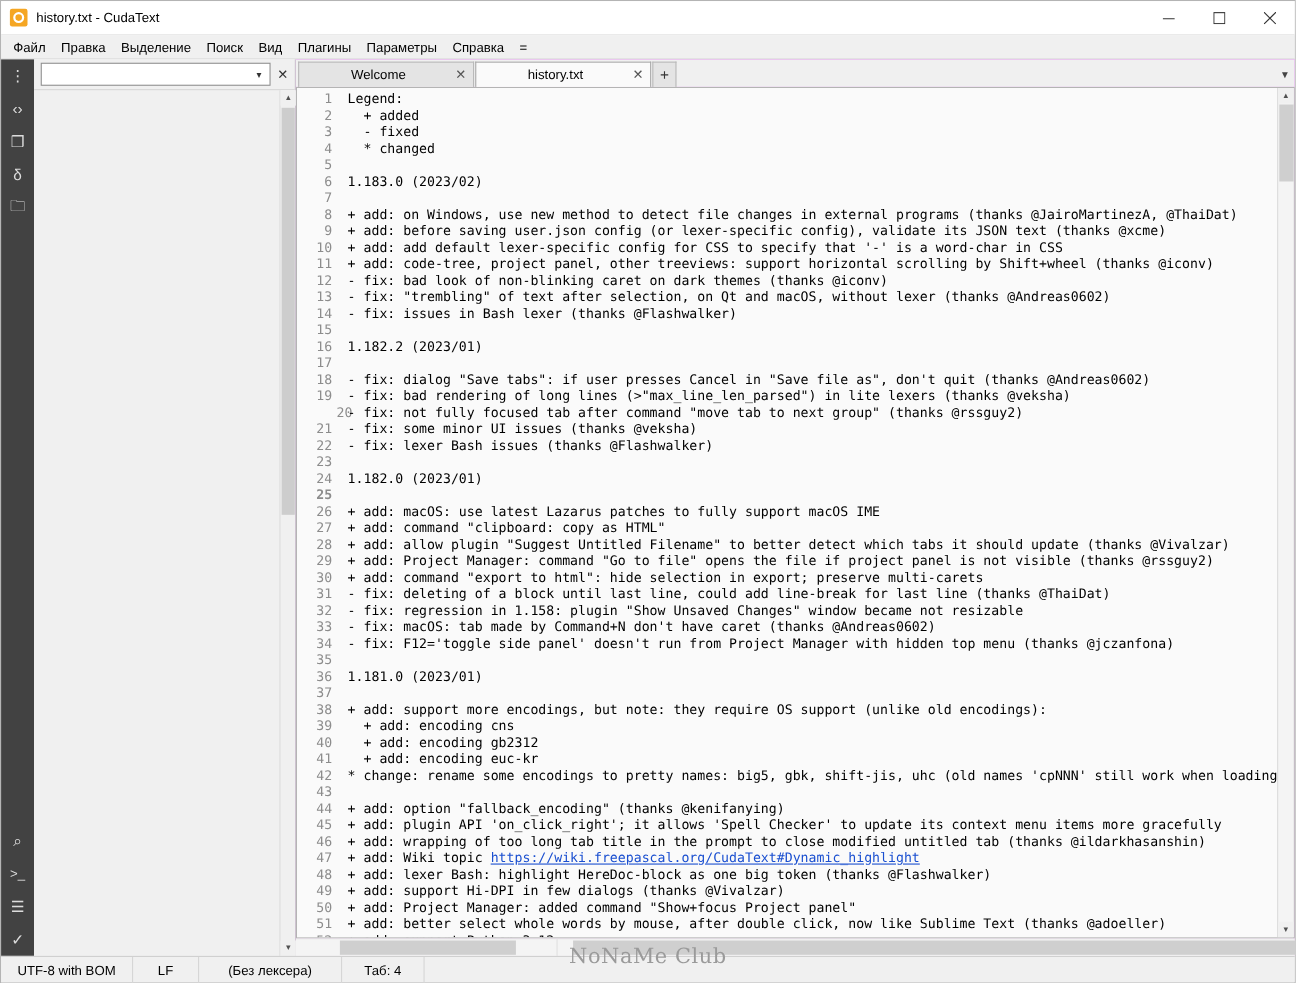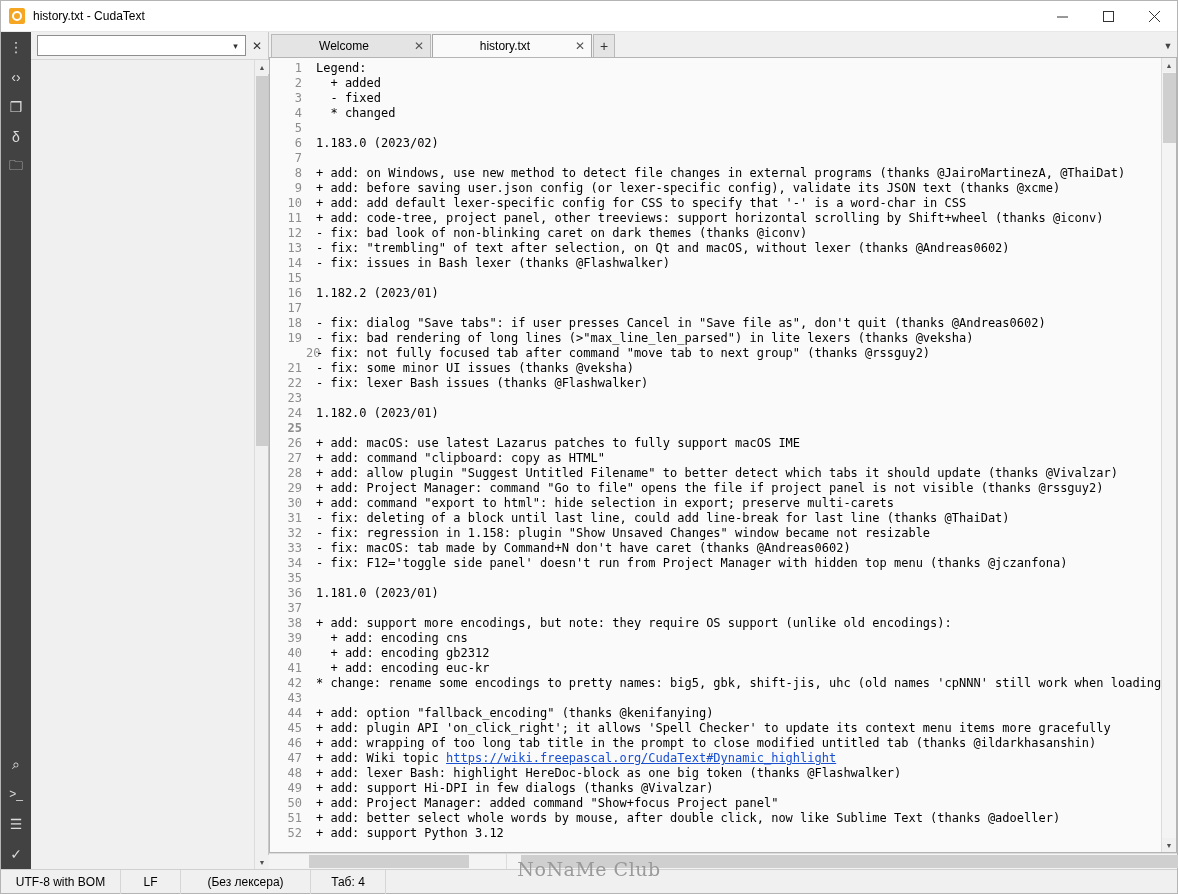--- a/index.html
+++ b/index.html
@@ -329,20 +329,31 @@
       </div>
       <div class="win-btn close">
         <svg width="11" height="11" viewBox="0 0 11 11">
             <line x1="0" y1="0" x2="11" y2="11" stroke="#333" stroke-width="1"></line>
             <line x1="11" y1="0" x2="0" y2="11" stroke="#333" stroke-width="1"></line>
           </svg>
       </div>
     </div>
   </div>
 
+  <div class="menubar">
+    <div class="menu-item">Файл</div>
+    <div class="menu-item">Правка</div>
+    <div class="menu-item">Выделение</div>
+    <div class="menu-item">Поиск</div>
+    <div class="menu-item">Вид</div>
+    <div class="menu-item">Плагины</div>
+    <div class="menu-item">Параметры</div>
+    <div class="menu-item">Справка</div>
+    <div class="menu-item">=</div>
+  </div>
 
   <div class="body-area">
 
     <div class="side-rail">
       <div class="rail-icon">⋮</div>
       <div class="rail-icon">‹›</div>
       <div class="rail-icon">❒</div>
       <div class="rail-icon">δ</div>
       <div class="rail-icon">🗀</div>
       <div class="rail-spacer"></div>

